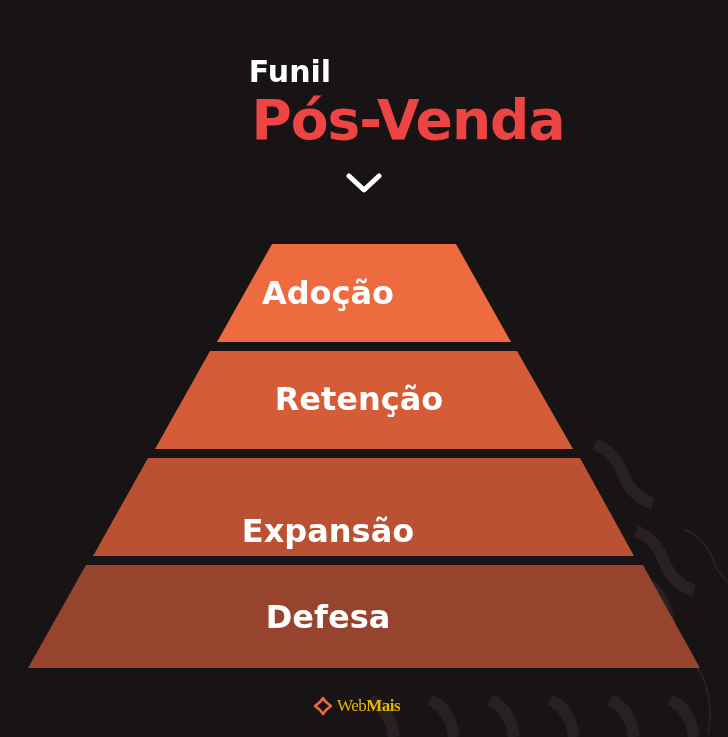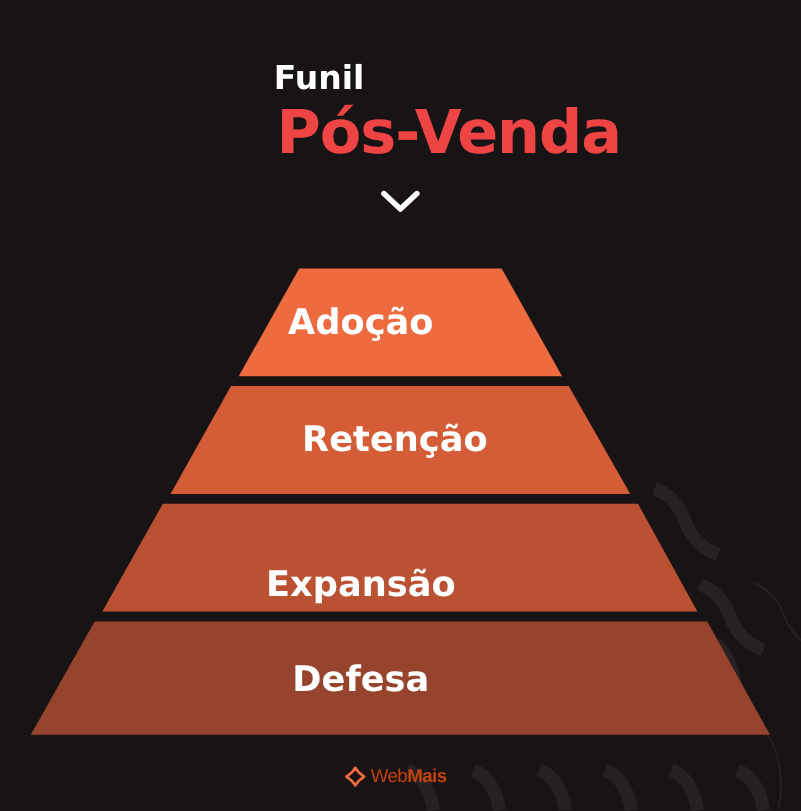--- a/index.html
+++ b/index.html
@@ -4,21 +4,21 @@
 <style>
   html,body{margin:0;padding:0;}
   body{width:728px;height:737px;background:#181314;position:relative;overflow:hidden;font-family:"DejaVu Sans","Liberation Sans",sans-serif;}
   .bg-deco{position:absolute;left:0;top:0;width:728px;height:737px;}
   .title-top{position:absolute;left:0;width:580px;top:54px;text-align:center;color:#ffffff;font-weight:bold;font-size:30px;letter-spacing:0px;}
   .title-main{position:absolute;left:0;width:728px;top:88px;text-align:center;font-weight:bold;font-size:55px;letter-spacing:-1px;}
   .chev{position:absolute;left:346px;top:172px;width:36px;height:24px;}
   .funnel{position:absolute;left:0;top:0;width:728px;height:737px;}
   .layer-label{position:absolute;left:0;width:656px;text-align:center;color:#ffffff;font-weight:bold;font-size:32px;}
   .logo{position:absolute;left:313px;top:694px;height:24px;display:flex;align-items:center;}
-  .logo-text{font-family:Liberation Sans, sans-serif;font-size:17px;color:#c2410c;margin-left:4px;letter-spacing:-0.5px;}
+  .logo-text{font-family:Liberation Serif, serif;font-size:17px;color:#eab308;margin-left:4px;letter-spacing:-0.5px;}
   .logo-text b{font-weight:bold;}
   .logo-light{font-weight:normal;}
 </style>
 </head>
 <body>
 
 <svg class="bg-deco" viewBox="0 0 728 737">
   <g fill="none" stroke="#2a2324" stroke-width="12" stroke-linecap="butt" opacity="0.9">
     <path d="M595 444 q20 8 28 30 q8 22 30 30"></path>
     <path d="M636 531 q20 8 28 30 q8 22 30 30"></path>

